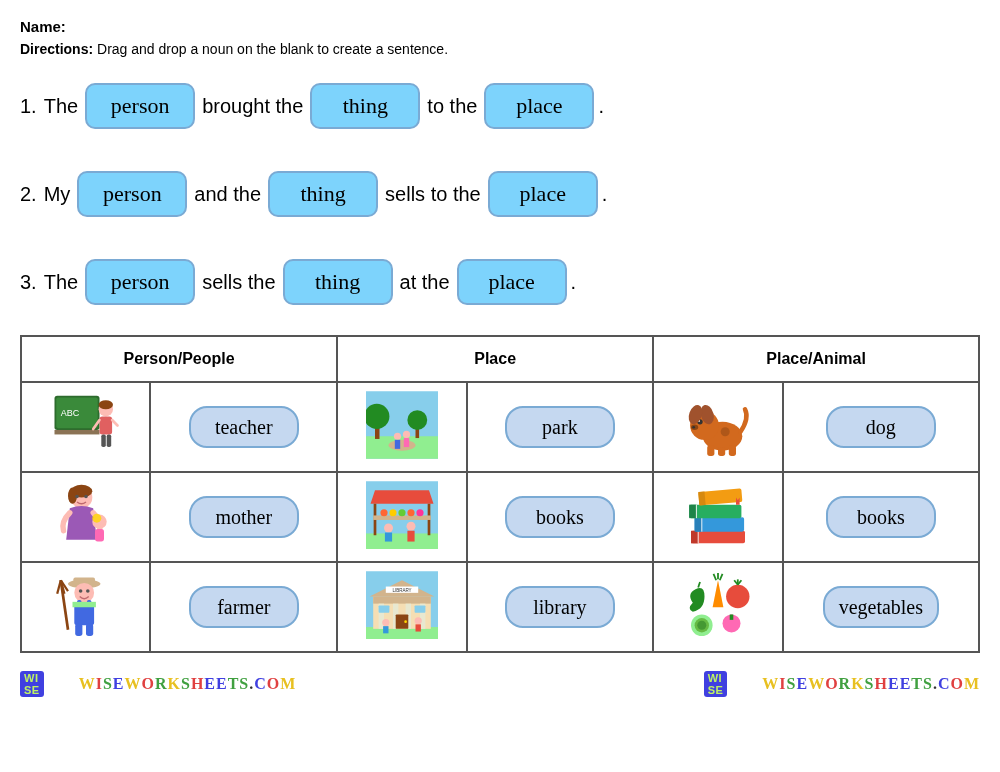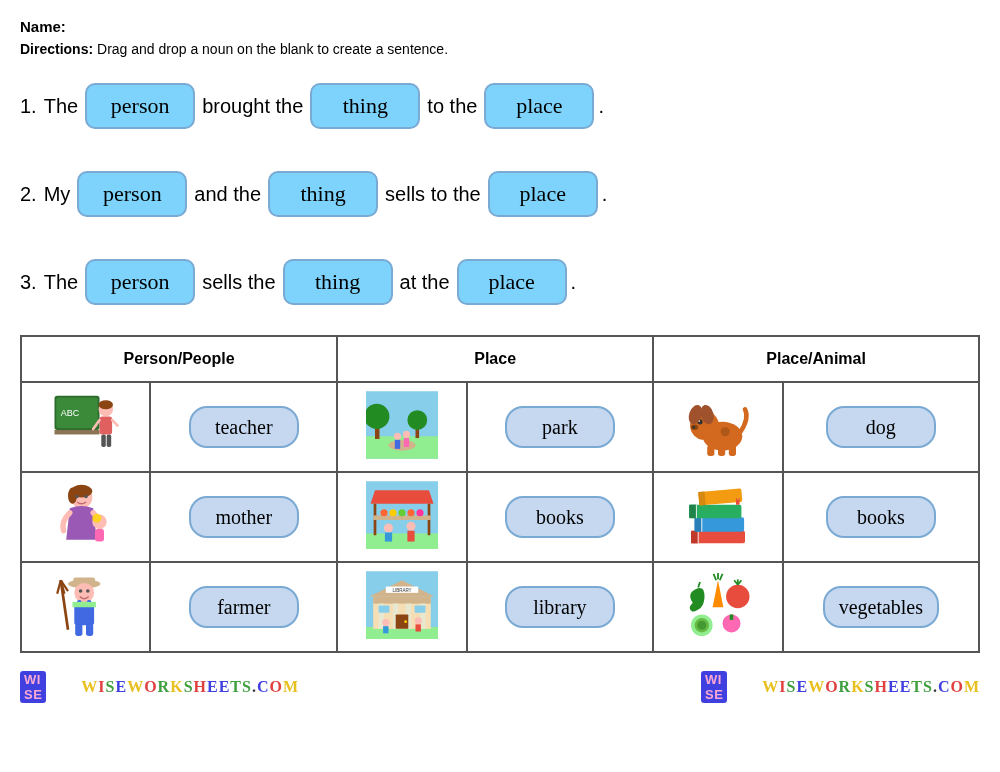--- a/index.html
+++ b/index.html
@@ -136,22 +136,22 @@
     .footer-logo {
       display: inline-flex;
       align-items: center;
       font-family: 'Comic Sans MS', cursive;
       font-size: 16px;
       font-weight: bold;
       letter-spacing: 0.5px;
     }
     .logo-box {
       background: #4040e0;
-      color: #f9a8d4;
-      font-size: 13px;
+      color: #bef264;
+      font-size: 11px;
       font-weight: bold;
       padding: 1px 4px;
       border-radius: 3px;
       margin-right: 3px;
       font-family: Arial, sans-serif;
     }
 
     .period { font-family: Arial, sans-serif; }
   </style>
 </head>

